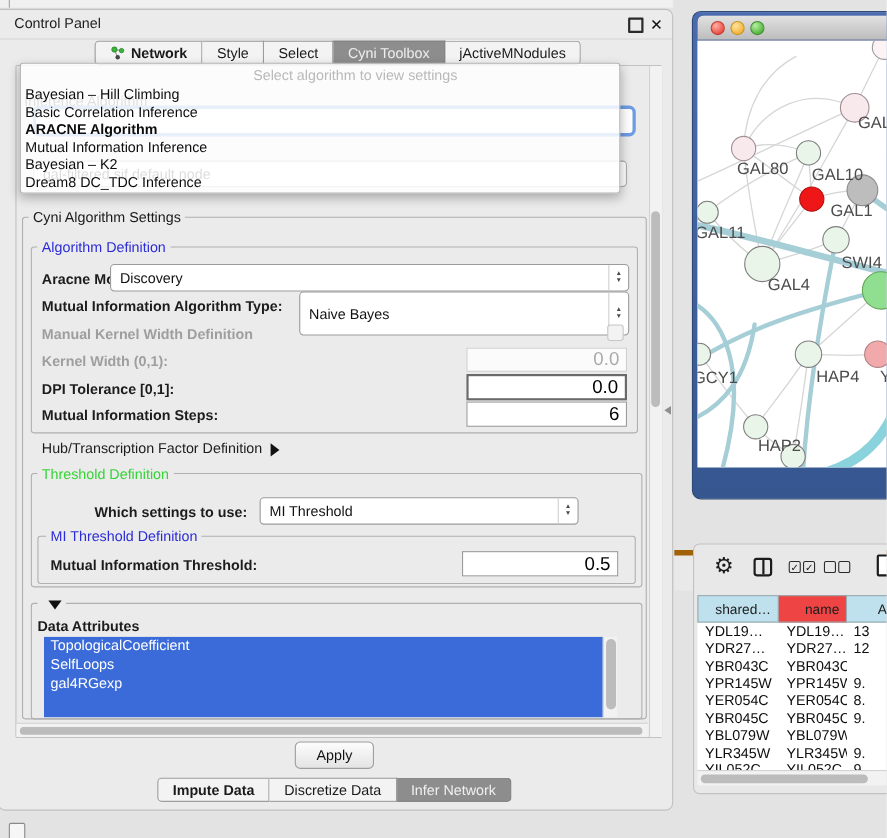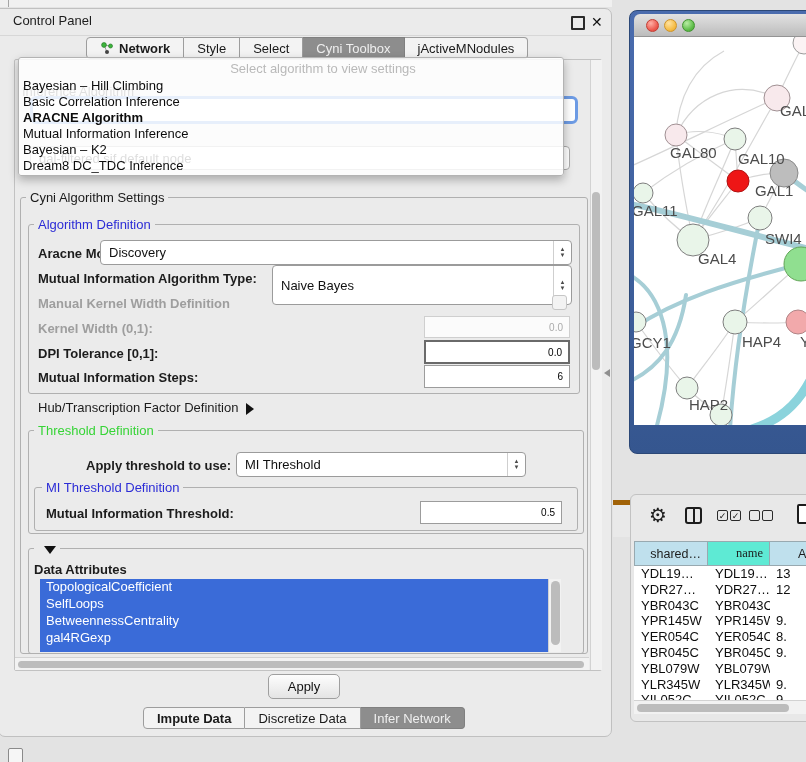--- a/index.html
+++ b/index.html
@@ -38,21 +38,21 @@
   .grp{position:absolute;border:1px solid #b0b0b0;border-radius:3px;z-index:3;}
   .grp-title{position:absolute;background:#ebebeb;padding:0 4px;font-size:13px;white-space:nowrap;z-index:3;}
   .t-black{color:#1a1a1a;} .t-blue{color:#2c2cd6;} .t-green{color:#36d436;}
   .lbl{position:absolute;font-size:13px;font-weight:bold;color:#1c1c1c;white-space:nowrap;z-index:3;}
   .lbl.dim{color:#9e9e9e;}
   .combo{position:absolute;background:#fff;border:1px solid #9b9b9b;border-radius:4px;font-size:13px;
          color:#111;display:flex;align-items:center;padding-left:8px;box-sizing:border-box;z-index:3;}
   .combo .spin{position:absolute;right:0;top:0;bottom:0;width:17px;border-left:1px solid #cfcfcf;
          display:flex;flex-direction:column;align-items:center;justify-content:center;color:#4a4a4a;
          font-size:6px;line-height:5px;gap:1px;}
-  .tfield{position:absolute;background:#fff;border:1px solid #9c9c9c;font-size:10px;color:#000;
+  .tfield{position:absolute;background:#fff;border:1px solid #9c9c9c;font-size:17px;color:#000;
           display:flex;align-items:center;justify-content:flex-end;padding-right:6px;box-sizing:border-box;z-index:3;}
   .tfield.dis{background:#fbfbfb;border-color:#cfcfcf;color:#ababab;}
   .tfield.focus{border:2px solid #6a6a6a;}
   .checkbox{position:absolute;width:15px;height:15px;background:#f3f3f3;border:1px solid #c6c6c6;
             border-radius:3px;box-sizing:border-box;z-index:3;}
   .attr-list{position:absolute;left:40px;top:579px;width:508px;height:73px;overflow:hidden;z-index:3;}
   .attr-item{height:17px;line-height:16px;font-size:13px;color:#fff;padding-left:6px;white-space:nowrap;}
   .vscroll{position:absolute;background:#f2f2f2;border-left:1px solid #d2d2d2;z-index:3;}
   .hscroll{position:absolute;background:#f2f2f2;border-top:1px solid #d2d2d2;z-index:3;}
   .thumb{position:absolute;background:#bcbcbc;border-radius:5px;z-index:4;}
@@ -192,21 +192,21 @@
   <div class="lbl" style="left:38px;top:370px;">Mutual Information Steps:</div>
   <div class="tfield" style="left:424px;top:365px;width:146px;height:23px;">6</div>
 
   <div class="lbl" style="left:38px;top:400px;font-weight:normal;">
     <span>Hub/Transcription Factor Definition</span><span class="tri-right"></span>
   </div>
 
   <div class="grp" style="left:28px;top:430px;width:554px;height:102px;"></div>
   <div class="grp-title t-green" style="left:34px;top:423px;">Threshold Definition</div>
 
-  <div class="lbl" style="left:86px;top:458px;">Apply threshold to use:</div>
+  <div class="lbl" style="left:86px;top:458px;">Which settings to use:</div>
   <div class="combo" style="left:236px;top:452px;width:290px;height:25px;">
     <span>MI Threshold</span>
     <span class="spin">
         <span>▲</span>
         <span>▼</span>
       </span>
   </div>
 
   <div class="grp" style="left:34px;top:487px;width:542px;height:42px;"></div>
   <div class="grp-title t-blue" style="left:42px;top:480px;">MI Threshold Definition</div>
@@ -216,21 +216,20 @@
   <div class="grp" style="left:28px;top:548px;width:554px;height:104px;"></div>
   <div class="grp-title t-black" style="left:34px;top:541px;">
     <span class="tri-down"></span>
   </div>
   <div class="lbl" style="left:34px;top:562px;">Data Attributes</div>
 
   <div class="attr-list" style="background:#3a6bd8;">
 
   <div class="attr-item">TopologicalCoefficient</div>
       <div class="attr-item">SelfLoops</div>
-      <div class="attr-item">BetweennessCentrality</div>
       <div class="attr-item">gal4RGexp</div>
     </div>
   <div class="vscroll" style="left:548px;top:579px;width:12px;height:73px;">
     <div class="thumb" style="left:1.5px;top:2px;width:9px;height:64px;"></div>
   </div>
 
   <div class="vscroll" style="left:590px;top:60px;width:11px;height:610px;">
     <div class="thumb" style="left:1px;top:132px;width:8px;height:178px;"></div>
   </div>
   <div class="hscroll" style="left:15px;top:657px;width:574px;height:12px;">
@@ -344,21 +343,21 @@
         <span class="cb">✓</span>
     </div>
     <div class="cbpair" style="left:118px;top:15px;">
       <span class="cb"></span>
         <span class="cb"></span>
     </div>
     <div class="pageicon" style="left:166px;top:9px;"></div>
 
     <div class="thead">
       <div class="th" style="width: 74px; background: rgb(191, 224, 237);">shared…</div>
-      <div class="th" style="width: 62px; background: #5eead4; font-family: Liberation Serif, serif;">name</div>
+      <div class="th" style="width: 62px; background: #ef4444;">name</div>
       <div class="th" style="width: 44px; justify-content: flex-start; padding-left: 28px; background: rgb(191, 224, 237);">A</div>
     </div>
 
     <div class="trows">
 
         <div class="trow">
           <span class="tc tc1">YDL19…</span>
           <span class="tc tc2">YDL19…</span>
           <span class="tc tc3">13</span>
         </div>

